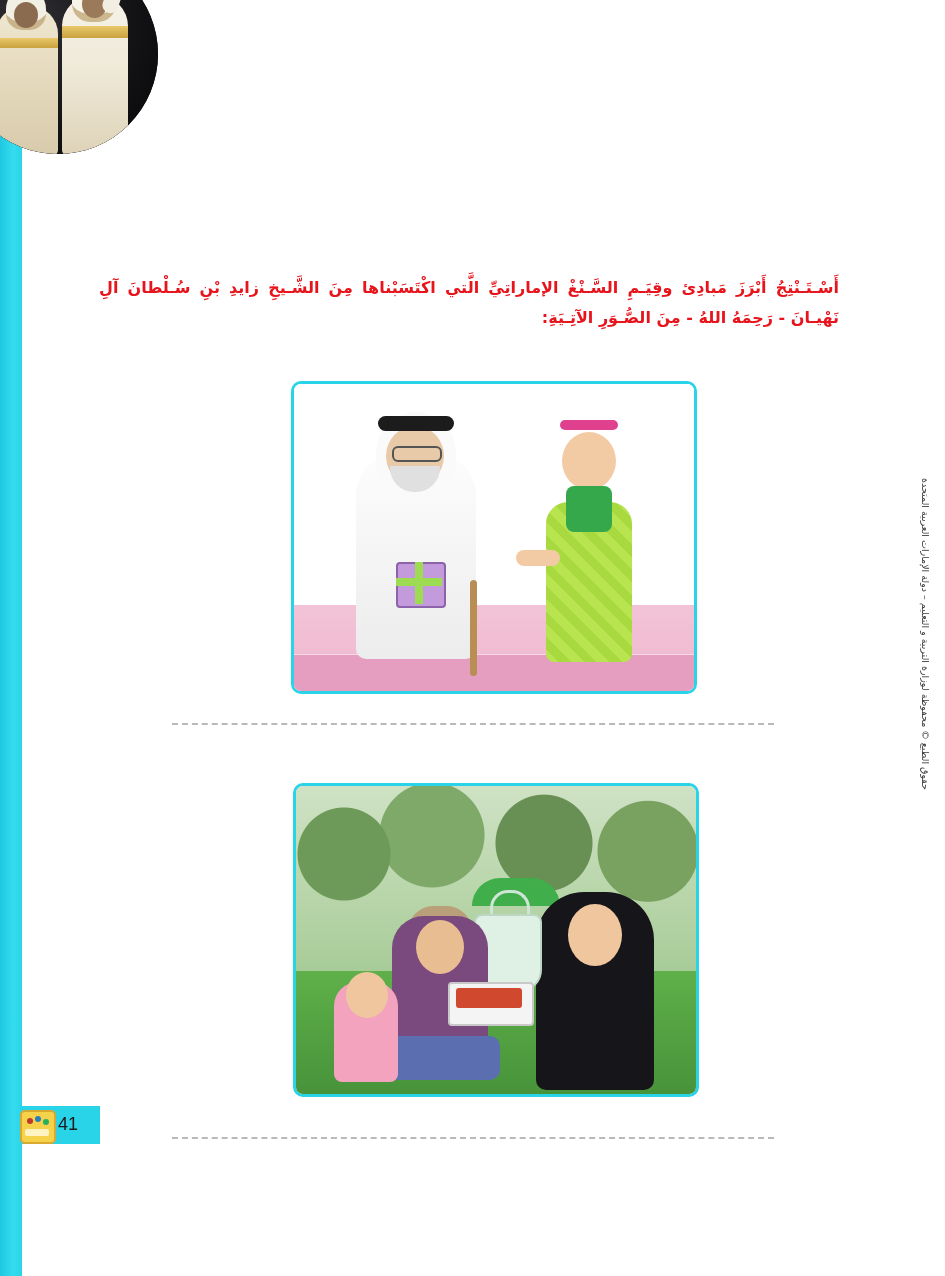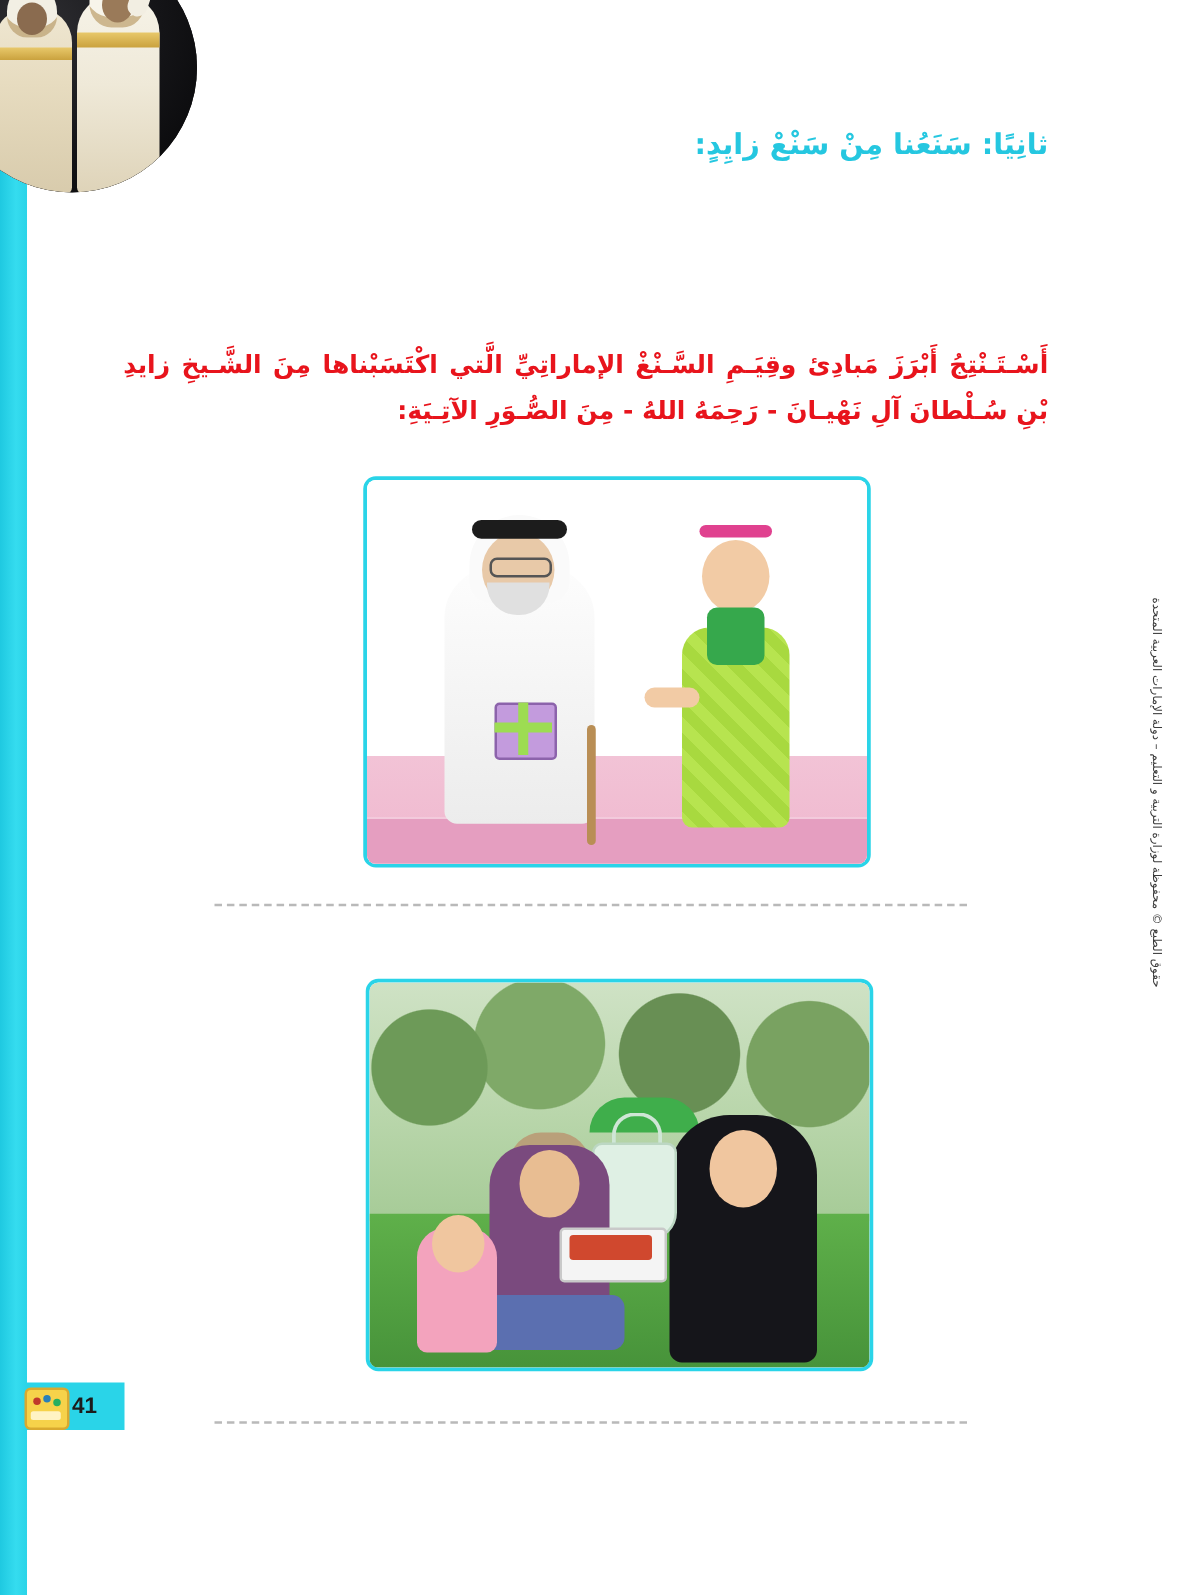--- a/index.html
+++ b/index.html
@@ -160,21 +160,21 @@
     direction: rtl;
     text-align: justify;
   }
 
   
   .question {
     position: absolute;
     right: 106px;
     top: 273px;
     width: 740px;
-    font-size: 20px;
+    font-size: 16px;
     font-weight: bold;
     line-height: 1.85;
     color: #e8141c;
     direction: rtl;
     text-align: justify;
   }
 
   
   .illus {
     position: absolute;
@@ -265,21 +265,20 @@
     height: 38px;
     background: #2ad4e8;
   }
   .page-number {
     position: absolute;
     left: 58px;
     top: 1114px;
     font-size: 18px;
     color: #1b1b1b;
     font-family: "Liberation Sans", sans-serif;
-    font-weight: bold;
   }
   .corner-icon {
     position: absolute;
     left: 20px;
     top: 1110px;
     width: 32px;
     height: 30px;
     background: #f6d24a;
     border-radius: 5px;
     border: 2px solid #d9a92f;
@@ -318,21 +317,20 @@
     <div class="goldtrim2"></div>
     <div class="headL"></div>
     <div class="faceL"></div>
     <div class="figR"></div>
     <div class="goldtrim"></div>
     <div class="headR"></div>
     <div class="faceR"></div>
     <div class="armR"></div>
   </div>
 
-  <div class="heading">ثانِيًا: سَنَعُنا مِنْ سَنْعْ زايِدٍ:</div>
 
 
   <div class="question">أَسْـتَـنْتِجُ أَبْرَزَ مَبادِئ وقِيَـمِ السَّـنْغْ الإماراتِيِّ الَّتي اكْتَسَبْناها مِنَ الشَّـيخِ زايدِ بْنِ سُـلْطانَ آلِ نَهْيـانَ - رَحِمَهُ اللهُ - مِنَ الصُّـوَرِ الآتِـيَةِ:</div>
 
   <div class="illus illus-1">
     <div class="s1-bg"></div>
     <div class="s1-wallR"></div>
     <div class="s1-rugline"></div>
     <div class="s1-rug"></div>
     <div class="s1-old-body"></div>

